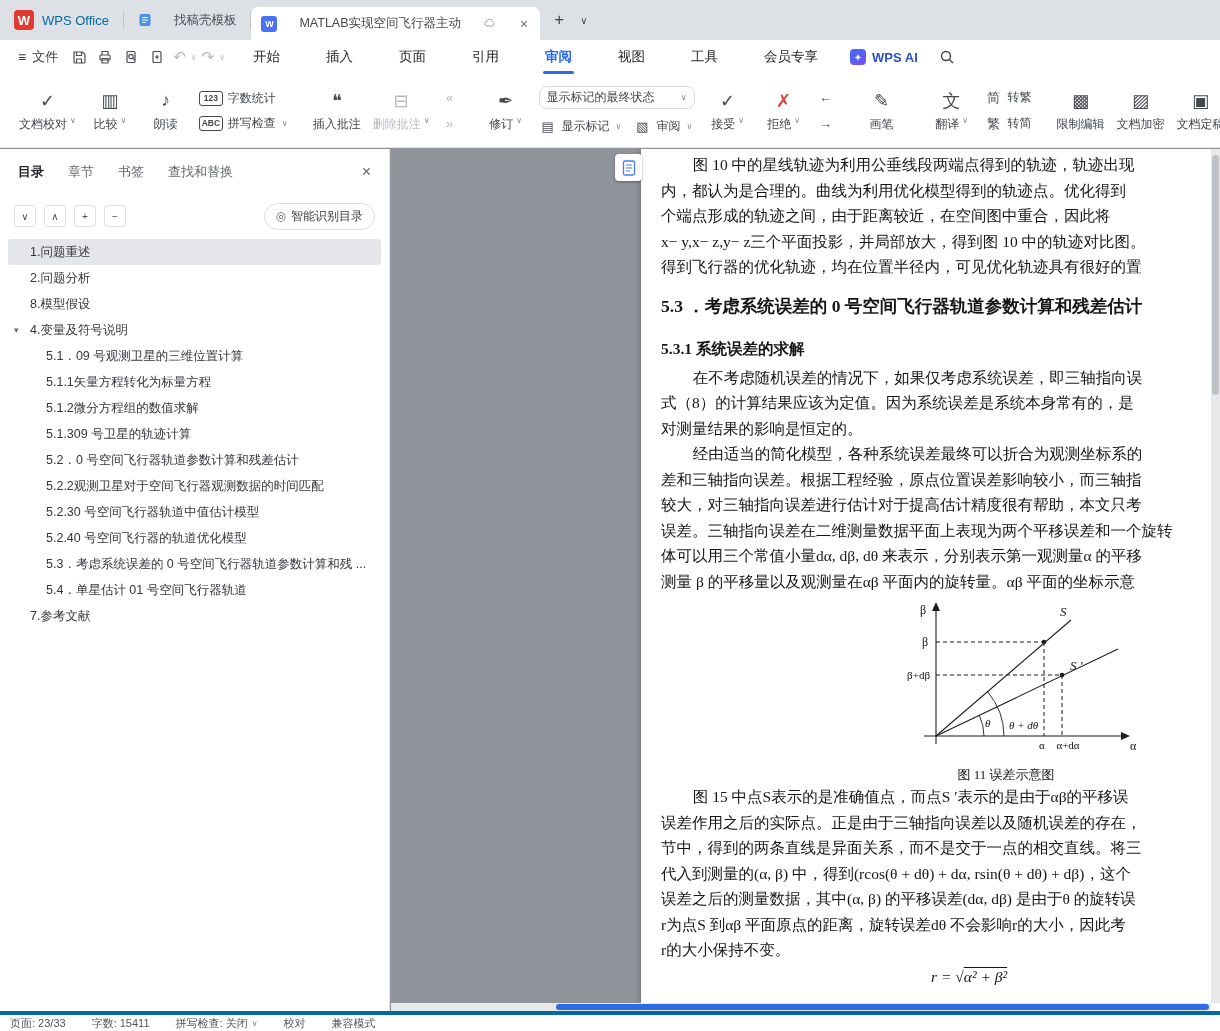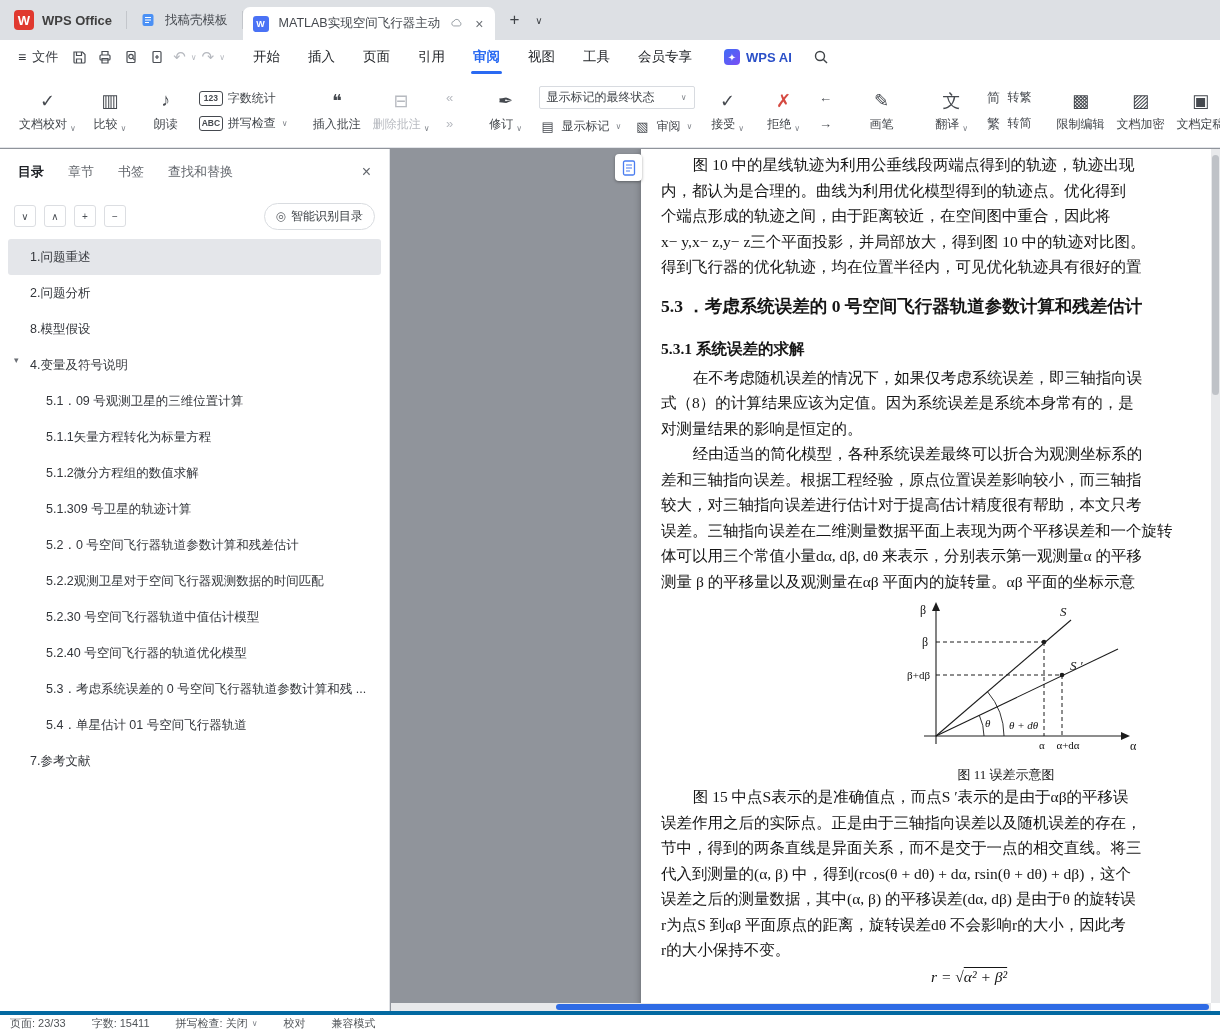--- a/index.html
+++ b/index.html
@@ -3,74 +3,74 @@
 <meta charset="utf-8">
 <style>
   * { box-sizing: border-box; margin: 0; padding: 0; }
   body { margin: 0; font-family: "Liberation Sans", "DejaVu Sans", sans-serif; }
   #app { position: relative; width: 1220px; height: 1031px; overflow: hidden; background: #90949b; }
 
   
   .tabbar { position: absolute; top: 0; left: 0; right: 0; height: 40px; background: #dde0e4; display: flex; align-items: center; }
   .app-area { display: flex; align-items: center; gap: 8px; padding: 0 14px; height: 100%; }
   .wps-logo { width: 20px; height: 20px; border-radius: 4px; background: #e0392f; color: #fff; font-weight: bold; font-size: 13px; display: flex; align-items: center; justify-content: center; }
-  .app-name { font-size: 13px; color: #404040; font-weight: bold; }
+  .app-name { font-size: 13px; color: #0369a1; font-weight: normal; }
   .vsep { width: 1px; height: 18px; background: #c3c6cb; }
-  .doc-tab { display: flex; align-items: center; gap: 10px; padding: 0 14px; height: 100%; font-size: 12.5px; color: #45494f; }
+  .doc-tab { display: flex; align-items: center; gap: 22px; padding: 0 14px; height: 100%; font-size: 12.5px; color: #45494f; }
   .doc-tab.active { background: #fff; height: 33px; align-self: flex-end; border-radius: 7px 7px 0 0; padding: 0 10px; }
   .wdoc { width: 16px; height: 16px; border-radius: 3px; background: #4a72f5; color: #fff; font-size: 9px; font-weight: bold; display: flex; align-items: center; justify-content: center; flex: none; }
   .tab-close { font-size: 14px; color: #6b6f75; padding: 0 2px; cursor: pointer; }
   .newtab { width: 26px; height: 26px; display: flex; align-items: center; justify-content: center; font-size: 17px; color: #3f4347; margin-left: 6px; }
   .tablist-caret { font-size: 10px; color: #3f4347; padding: 0 8px; }
 
   
   .menubar { position: absolute; top: 40px; left: 0; right: 0; height: 34px; background: #fff; display: flex; align-items: center; padding: 0 10px; }
   .file-btn { display: flex; align-items: center; gap: 6px; font-size: 13px; color: #3a3d42; padding: 0 8px; }
   .file-btn .ham { font-size: 14px; }
   .mico { width: 26px; height: 26px; display: flex; align-items: center; justify-content: center; border-radius: 3px; }
   .mico svg { display: block; }
   .undo-redo { font-size: 15px; color: #b6b9bf; padding: 0 3px; }
   .mini-caret { font-size: 8px; color: #b6b9bf; padding: 0 2px; }
-  .menu-tabs { display: flex; margin-left: 12px; height: 100%; }
+  .menu-tabs { display: flex; margin-left: 12px; height: 100%; gap: 18px; }
   .menu-tab { position: relative; padding: 0 14px; height: 100%; display: flex; align-items: center; font-size: 13.5px; color: #24272b; cursor: pointer; }
   .menu-tab.active { color: #2a6af2; font-weight: bold; }
   .menu-tab.active::after { content: ""; position: absolute; left: 12px; right: 12px; bottom: 0; height: 3px; background: #2a6af2; border-radius: 2px; }
   .wps-ai { display: flex; align-items: center; gap: 6px; margin-left: 18px; font-size: 13px; font-weight: bold; color: #2b50c8; }
   .ai-logo { width: 16px; height: 16px; border-radius: 4px; background: linear-gradient(135deg, #3f6df5, #7a4df5); color: #fff; font-size: 10px; display: flex; align-items: center; justify-content: center; }
   .search-btn { margin-left: 16px; width: 26px; height: 26px; display: flex; align-items: center; justify-content: center; }
 
   
   .ribbon { position: absolute; top: 74px; left: 0; right: 0; height: 74px; background: #fff; border-bottom: 1px solid #e3e5e9; display: flex; align-items: center; padding: 0 8px; }
   .rgroup { display: flex; align-items: center; gap: 2px; padding: 0 6px; height: 100%; }
   .rdivider { width: 1px; align-self: stretch; margin: 10px 2px; background: #e8eaee; }
   .rbig { min-width: 54px; height: 66px; display: flex; flex-direction: column; align-items: center; justify-content: center; gap: 3px; font-size: 12px; color: #41454a; padding: 0 5px; border-radius: 3px; cursor: pointer; }
   .ric { width: 24px; height: 24px; display: flex; align-items: center; justify-content: center; font-size: 18px; color: #45494f; }
   .ric.red { color: #d54941; }
   .rictext { width: 24px; height: 15px; font-size: 8.5px; font-weight: bold; border: 1.2px solid #45494f; border-radius: 3px; }
-  .lab { display: flex; align-items: flex-end; gap: 2px; white-space: nowrap; }
+  .lab { display: flex; align-items: flex-start; gap: 2px; white-space: nowrap; }
   .caret { font-size: 8px; color: #82868c; margin-left: 1px; }
   .rcol { display: flex; flex-direction: column; justify-content: center; gap: 8px; height: 66px; padding: 0 4px; }
   .rsmall { display: flex; align-items: center; gap: 5px; font-size: 12px; color: #41454a; white-space: nowrap; cursor: pointer; }
   .rsmall .ric.sm { width: 18px; height: 18px; font-size: 13px; }
-  .rselect { width: 156px; height: 23px; border: 1px solid #d8dbe0; border-radius: 2px; display: flex; align-items: center; justify-content: space-between; padding: 0 7px; font-size: 12px; color: #41454a; cursor: pointer; }
+  .rselect { width: 156px; height: 23px; border: 1px solid #d8dbe0; border-radius: 8px; display: flex; align-items: center; justify-content: space-between; padding: 0 7px; font-size: 12px; color: #41454a; cursor: pointer; }
   .rrow { display: flex; gap: 12px; }
   .disabled, .disabled .ric, .disabled .lab { color: #b7bac0 !important; }
 
   
   .sidebar { position: absolute; top: 149px; left: 0; width: 390px; bottom: 20px; background: #fff; border-right: 1px solid #dfe1e5; overflow: hidden; }
   .side-tabs { height: 46px; display: flex; align-items: center; gap: 24px; padding: 0 18px; font-size: 13px; color: #63676d; }
   .side-tab { cursor: pointer; white-space: nowrap; }
   .side-tab.active { color: #1e2126; font-weight: bold; }
   .side-close { margin-left: auto; font-size: 16px; color: #63676d; cursor: pointer; }
   .side-controls { height: 42px; display: flex; align-items: center; gap: 8px; padding: 0 14px; }
   .ctl { width: 22px; height: 22px; border: 1px solid #dcdee2; border-radius: 3px; background: #fff; display: flex; align-items: center; justify-content: center; font-size: 10px; color: #4a4e54; cursor: pointer; }
   .smart-btn { margin-left: auto; height: 27px; border: 1px solid #d9dce0; border-radius: 14px; padding: 0 11px; display: flex; align-items: center; gap: 5px; font-size: 12px; color: #3c4045; background: #fff; cursor: pointer; }
   .smart-ico { font-size: 12px; color: #5f6368; }
   .toc-list { padding-top: 2px; font-size: 12.5px; }
-  .toc-item { position: relative; height: 36px; margin: 0 8px; border-radius: 3px; display: flex; align-items: center; color: #33363b; cursor: pointer; white-space: nowrap; overflow: hidden; }
+  .toc-item { position: relative; height: 26px; margin: 0 8px; border-radius: 3px; display: flex; align-items: center; color: #33363b; cursor: pointer; white-space: nowrap; overflow: hidden; }
   .toc-item.lvl1 { padding-left: 22px; }
   .toc-item.lvl2 { padding-left: 38px; }
   .toc-item.selected { background: #e4e6ea; }
   .toc-caret { position: absolute; left: 6px; top: 0; height: 26px; display: flex; align-items: center; font-size: 9px; color: #6a6e74; visibility: hidden; }
   .toc-item.expanded .toc-caret { visibility: visible; }
   .toc-caret::before { content: "▾"; }
 
   
   .docarea { position: absolute; left: 391px; top: 149px; right: 0; bottom: 20px; background: #90949b; overflow: hidden; }
   .float-btn { position: absolute; left: 224px; top: 5px; width: 27px; height: 27px; background: #fff; border-radius: 4px; box-shadow: 0 1px 3px rgba(0,0,0,.35); display: flex; align-items: center; justify-content: center; cursor: pointer; z-index: 3; }

